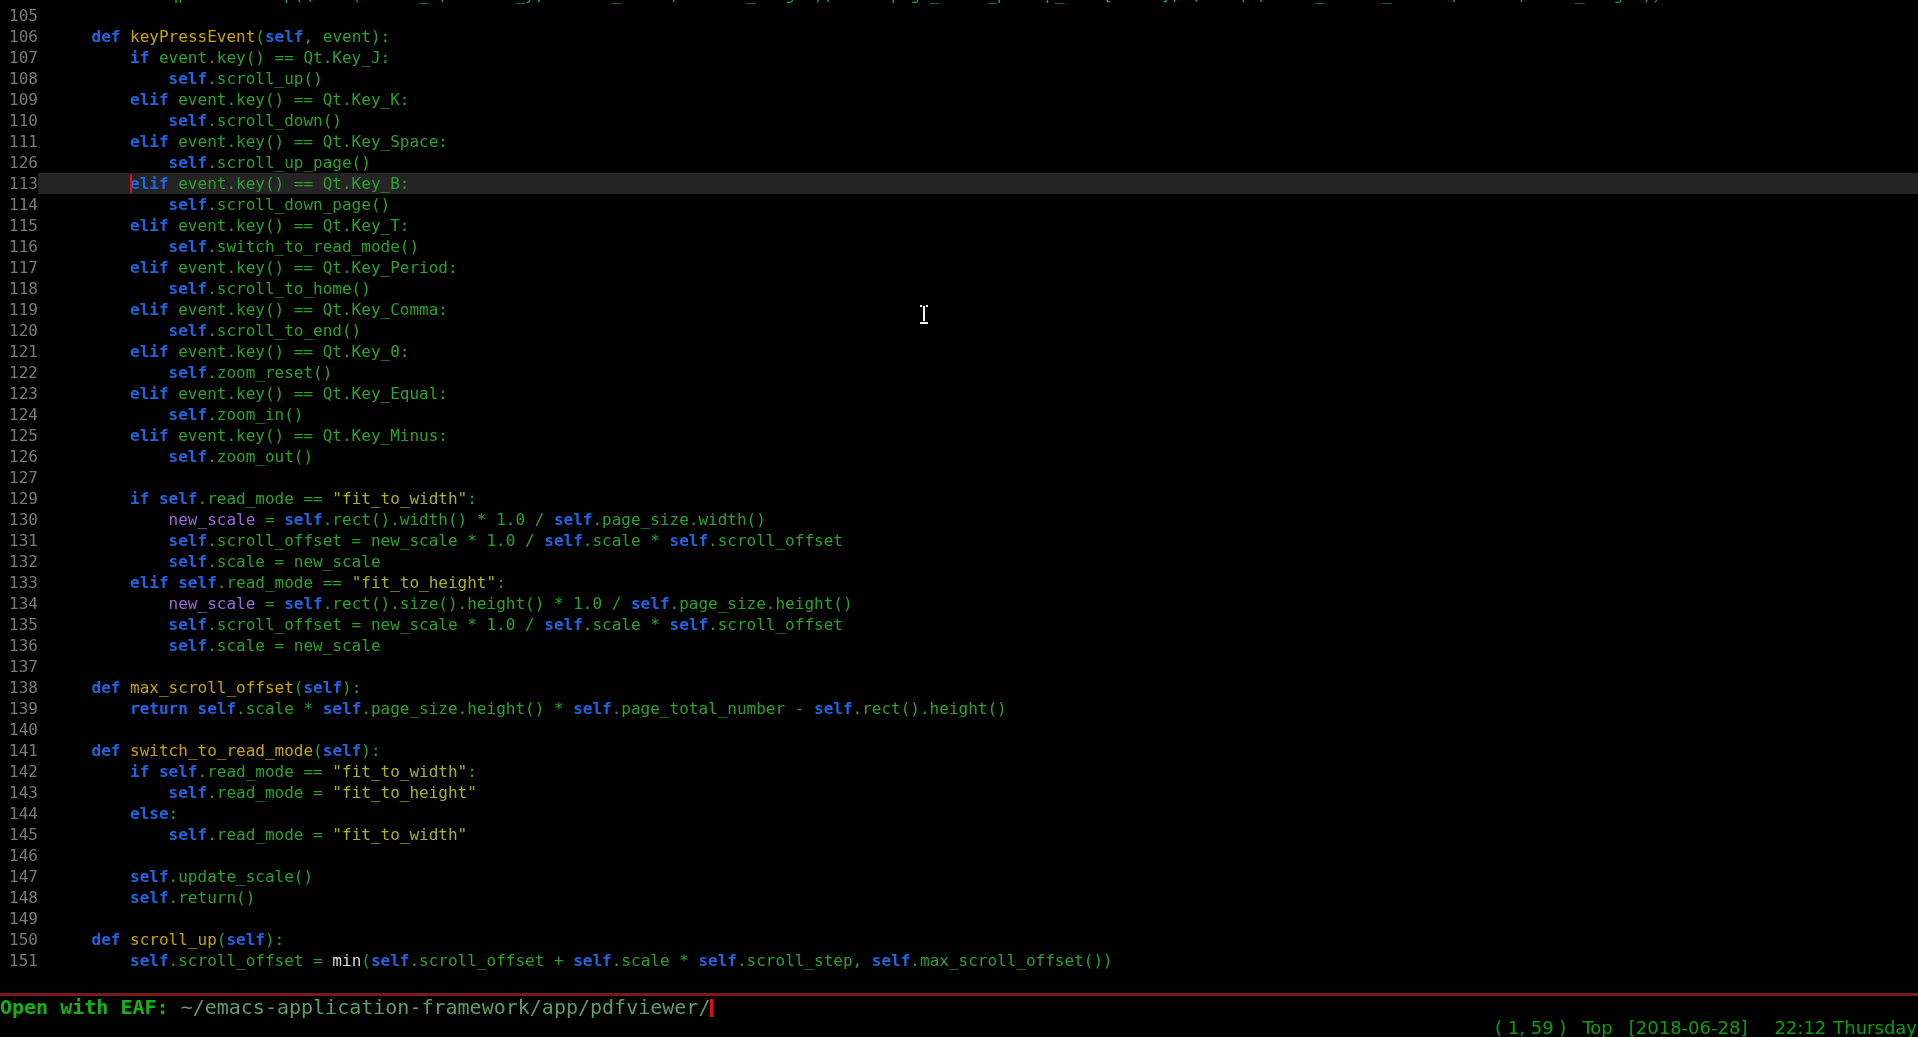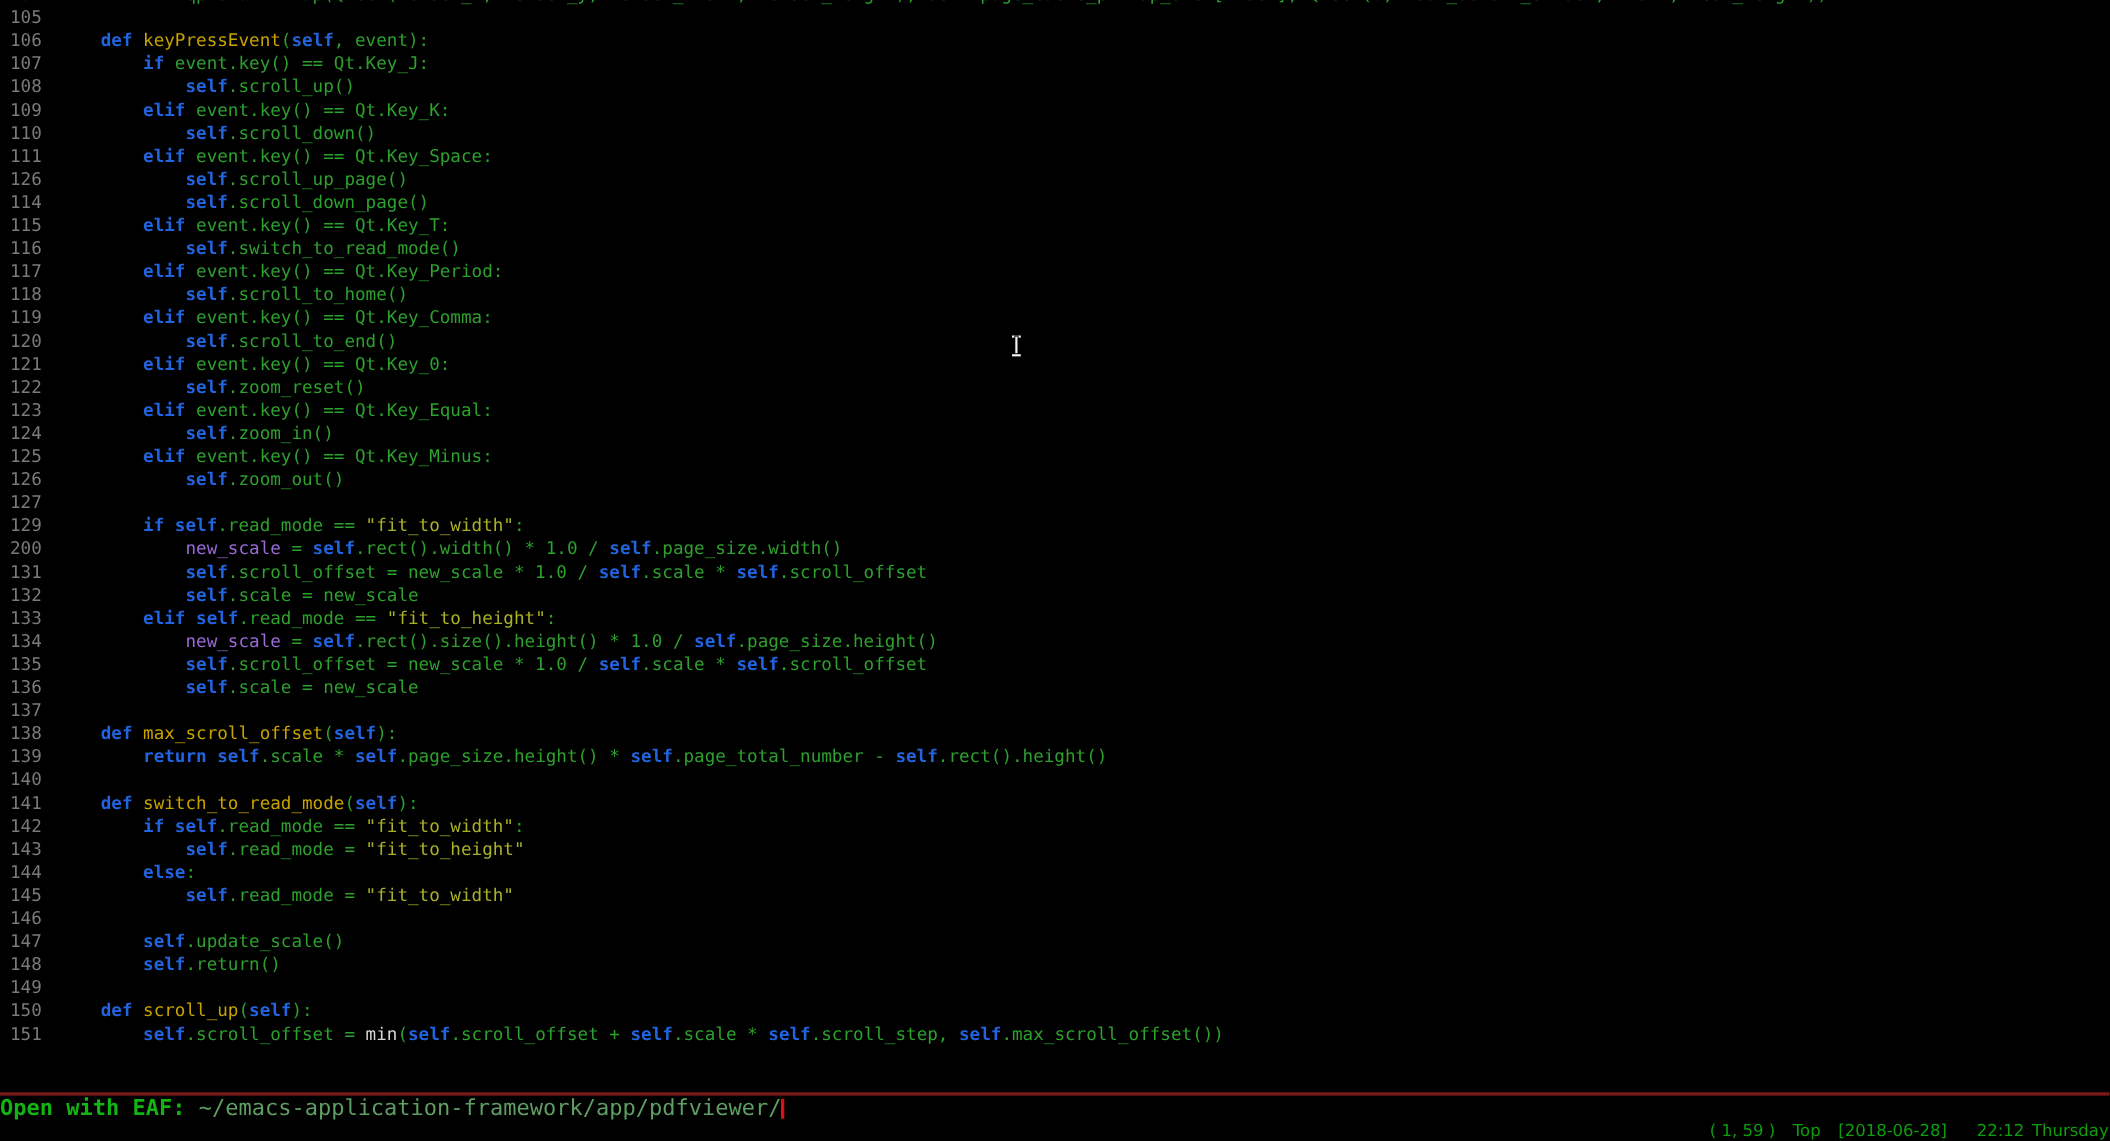--- a/index.html
+++ b/index.html
@@ -72,21 +72,21 @@
     width: 3px; height: 18px;
     background: var(--cursor, #e01010);
     vertical-align: -3px;
   }
   
   #statusbar {
     position: absolute; top: 1019px; left: 0; right: 0;
     height: 18px; line-height: 18px;
     display: flex; justify-content: flex-end; align-items: center;
     font-family: "DejaVu Sans", "Liberation Sans", sans-serif;
-    font-size: 15px;
+    font-size: 18px;
     color: var(--status, #0d9d0d);
     padding-right: 1px;
     padding-left: 48px;
   }
   #statusbar span { margin-left: 16px; }
   #statusbar .time { margin-left: 27px; }
   #statusbar .day  { margin-left: 7px; }
   
   #mouse-ibeam {
     position: absolute; top: 305px; left: 919px;
@@ -116,36 +116,37 @@
   <div id="buffer">
       <div class="row clip"><span class="gutter">104</span><span class="code"><span class="tk-n">            qp.drawPixmap(QRect(render_x, render_y, render_width, render_height), self.page_cache_pixmap_dict[index], QRect(0, rest_scroll_offset, width, rest_height))</span></span></div>
       <div class="row"><span class="gutter">105</span><span class="code"></span></div>
       <div class="row"><span class="gutter">106</span><span class="code"><span class="tk-n">    </span><span class="tk-k">def</span><span class="tk-n"> </span><span class="tk-f">keyPressEvent</span><span class="tk-n">(</span><span class="tk-k">self</span><span class="tk-n">, event):</span></span></div>
       <div class="row"><span class="gutter">107</span><span class="code"><span class="tk-n">        </span><span class="tk-k">if</span><span class="tk-n"> event.key() == Qt.Key_J:</span></span></div>
       <div class="row"><span class="gutter">108</span><span class="code"><span class="tk-n">            </span><span class="tk-k">self</span><span class="tk-n">.scroll_up()</span></span></div>
       <div class="row"><span class="gutter">109</span><span class="code"><span class="tk-n">        </span><span class="tk-k">elif</span><span class="tk-n"> event.key() == Qt.Key_K:</span></span></div>
       <div class="row"><span class="gutter">110</span><span class="code"><span class="tk-n">            </span><span class="tk-k">self</span><span class="tk-n">.scroll_down()</span></span></div>
       <div class="row"><span class="gutter">111</span><span class="code"><span class="tk-n">        </span><span class="tk-k">elif</span><span class="tk-n"> event.key() == Qt.Key_Space:</span></span></div>
       <div class="row"><span class="gutter">126</span><span class="code"><span class="tk-n">            </span><span class="tk-k">self</span><span class="tk-n">.scroll_up_page()</span></span></div>
+      <div class="row current"><span class="gutter">113</span><span class="code"><span class="tk-n">        </span><span class="tk-k">elif</span><span class="tk-n"> event.key() == Qt.Key_B:</span><span class="caret" style="left: 92px;"></span></span></div>
       <div class="row"><span class="gutter">114</span><span class="code"><span class="tk-n">            </span><span class="tk-k">self</span><span class="tk-n">.scroll_down_page()</span></span></div>
       <div class="row"><span class="gutter">115</span><span class="code"><span class="tk-n">        </span><span class="tk-k">elif</span><span class="tk-n"> event.key() == Qt.Key_T:</span></span></div>
       <div class="row"><span class="gutter">116</span><span class="code"><span class="tk-n">            </span><span class="tk-k">self</span><span class="tk-n">.switch_to_read_mode()</span></span></div>
       <div class="row"><span class="gutter">117</span><span class="code"><span class="tk-n">        </span><span class="tk-k">elif</span><span class="tk-n"> event.key() == Qt.Key_Period:</span></span></div>
       <div class="row"><span class="gutter">118</span><span class="code"><span class="tk-n">            </span><span class="tk-k">self</span><span class="tk-n">.scroll_to_home()</span></span></div>
       <div class="row"><span class="gutter">119</span><span class="code"><span class="tk-n">        </span><span class="tk-k">elif</span><span class="tk-n"> event.key() == Qt.Key_Comma:</span></span></div>
       <div class="row"><span class="gutter">120</span><span class="code"><span class="tk-n">            </span><span class="tk-k">self</span><span class="tk-n">.scroll_to_end()</span></span></div>
       <div class="row"><span class="gutter">121</span><span class="code"><span class="tk-n">        </span><span class="tk-k">elif</span><span class="tk-n"> event.key() == Qt.Key_0:</span></span></div>
       <div class="row"><span class="gutter">122</span><span class="code"><span class="tk-n">            </span><span class="tk-k">self</span><span class="tk-n">.zoom_reset()</span></span></div>
       <div class="row"><span class="gutter">123</span><span class="code"><span class="tk-n">        </span><span class="tk-k">elif</span><span class="tk-n"> event.key() == Qt.Key_Equal:</span></span></div>
       <div class="row"><span class="gutter">124</span><span class="code"><span class="tk-n">            </span><span class="tk-k">self</span><span class="tk-n">.zoom_in()</span></span></div>
       <div class="row"><span class="gutter">125</span><span class="code"><span class="tk-n">        </span><span class="tk-k">elif</span><span class="tk-n"> event.key() == Qt.Key_Minus:</span></span></div>
       <div class="row"><span class="gutter">126</span><span class="code"><span class="tk-n">            </span><span class="tk-k">self</span><span class="tk-n">.zoom_out()</span></span></div>
       <div class="row"><span class="gutter">127</span><span class="code"></span></div>
       <div class="row"><span class="gutter">129</span><span class="code"><span class="tk-n">        </span><span class="tk-k">if</span><span class="tk-n"> </span><span class="tk-k">self</span><span class="tk-n">.read_mode == </span><span class="tk-s">"fit_to_width"</span><span class="tk-n">:</span></span></div>
-      <div class="row"><span class="gutter">200</span><span class="code"><span class="tk-n">            </span><span class="tk-v">new_scale</span><span class="tk-n"> = </span><span class="tk-k">self</span><span class="tk-n">.rect().width() * 1.0 / </span><span class="tk-k">self</span><span class="tk-n">.page_size.width()</span></span></div>
+      <div class="row"><span class="gutter">130</span><span class="code"><span class="tk-n">            </span><span class="tk-v">new_scale</span><span class="tk-n"> = </span><span class="tk-k">self</span><span class="tk-n">.rect().width() * 1.0 / </span><span class="tk-k">self</span><span class="tk-n">.page_size.width()</span></span></div>
       <div class="row"><span class="gutter">131</span><span class="code"><span class="tk-n">            </span><span class="tk-k">self</span><span class="tk-n">.scroll_offset = new_scale * 1.0 / </span><span class="tk-k">self</span><span class="tk-n">.scale * </span><span class="tk-k">self</span><span class="tk-n">.scroll_offset</span></span></div>
       <div class="row"><span class="gutter">132</span><span class="code"><span class="tk-n">            </span><span class="tk-k">self</span><span class="tk-n">.scale = new_scale</span></span></div>
       <div class="row"><span class="gutter">133</span><span class="code"><span class="tk-n">        </span><span class="tk-k">elif</span><span class="tk-n"> </span><span class="tk-k">self</span><span class="tk-n">.read_mode == </span><span class="tk-s">"fit_to_height"</span><span class="tk-n">:</span></span></div>
       <div class="row"><span class="gutter">134</span><span class="code"><span class="tk-n">            </span><span class="tk-v">new_scale</span><span class="tk-n"> = </span><span class="tk-k">self</span><span class="tk-n">.rect().size().height() * 1.0 / </span><span class="tk-k">self</span><span class="tk-n">.page_size.height()</span></span></div>
       <div class="row"><span class="gutter">135</span><span class="code"><span class="tk-n">            </span><span class="tk-k">self</span><span class="tk-n">.scroll_offset = new_scale * 1.0 / </span><span class="tk-k">self</span><span class="tk-n">.scale * </span><span class="tk-k">self</span><span class="tk-n">.scroll_offset</span></span></div>
       <div class="row"><span class="gutter">136</span><span class="code"><span class="tk-n">            </span><span class="tk-k">self</span><span class="tk-n">.scale = new_scale</span></span></div>
       <div class="row"><span class="gutter">137</span><span class="code"></span></div>
       <div class="row"><span class="gutter">138</span><span class="code"><span class="tk-n">    </span><span class="tk-k">def</span><span class="tk-n"> </span><span class="tk-f">max_scroll_offset</span><span class="tk-n">(</span><span class="tk-k">self</span><span class="tk-n">):</span></span></div>
       <div class="row"><span class="gutter">139</span><span class="code"><span class="tk-n">        </span><span class="tk-k">return</span><span class="tk-n"> </span><span class="tk-k">self</span><span class="tk-n">.scale * </span><span class="tk-k">self</span><span class="tk-n">.page_size.height() * </span><span class="tk-k">self</span><span class="tk-n">.page_total_number - </span><span class="tk-k">self</span><span class="tk-n">.rect().height()</span></span></div>
       <div class="row"><span class="gutter">140</span><span class="code"></span></div>

